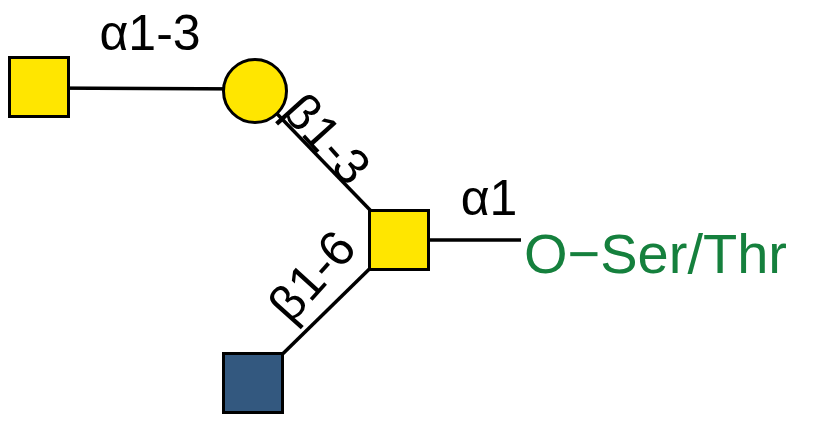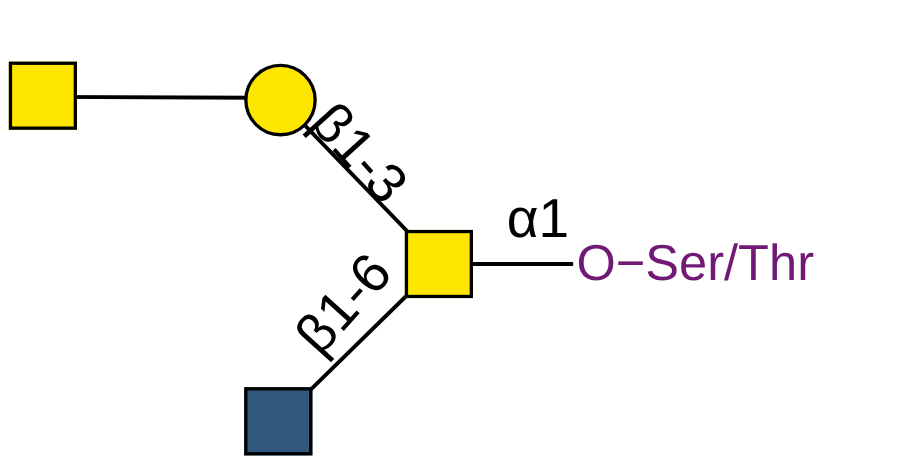--- a/index.html
+++ b/index.html
@@ -52,24 +52,24 @@
   }
   #label-a13 { left: 150px; top: 33px; }
   #label-b13 { left: 327px; top: 139px; transform: translate(-50%, -50%) rotate(48deg); }
   #label-b16 { left: 312px; top: 276px; transform: translate(-50%, -50%) rotate(-48deg); }
   #label-a1  { left: 489px; top: 186px; margin-top: 12px; }
 
   .attachment-text {
     position: absolute;
     z-index: 2;
     left: 524px;
-    top: 240px;
+    top: 256px;
     transform: translateY(-54%);
-    font-size: 46px;
-    color: #701a75;
+    font-size: 56px;
+    color: #15803d;
     white-space: nowrap;
     line-height: 1;
   }
 </style>
 </head>
 <body>
 
 <div class="canvas">
 
   <svg class="bonds" viewBox="0 0 830 430" aria-hidden="true">
@@ -80,20 +80,21 @@
   </svg>
 
   <div id="node-terminal" class="node square-yellow"></div>
 
   <div id="node-circle" class="node circle-yellow"></div>
 
   <div id="node-core" class="node square-yellow"></div>
 
   <div id="node-branch" class="node square-blue"></div>
 
+  <div id="label-a13" class="linkage-label">α1-3</div>
 
   <div id="label-b13" class="linkage-label">β1-3</div>
 
   <div id="label-b16" class="linkage-label">β1-6</div>
 
   <div id="label-a1" class="linkage-label">α1</div>
 
   <div class="attachment-text">O−Ser/Thr</div>
 
 </div>

